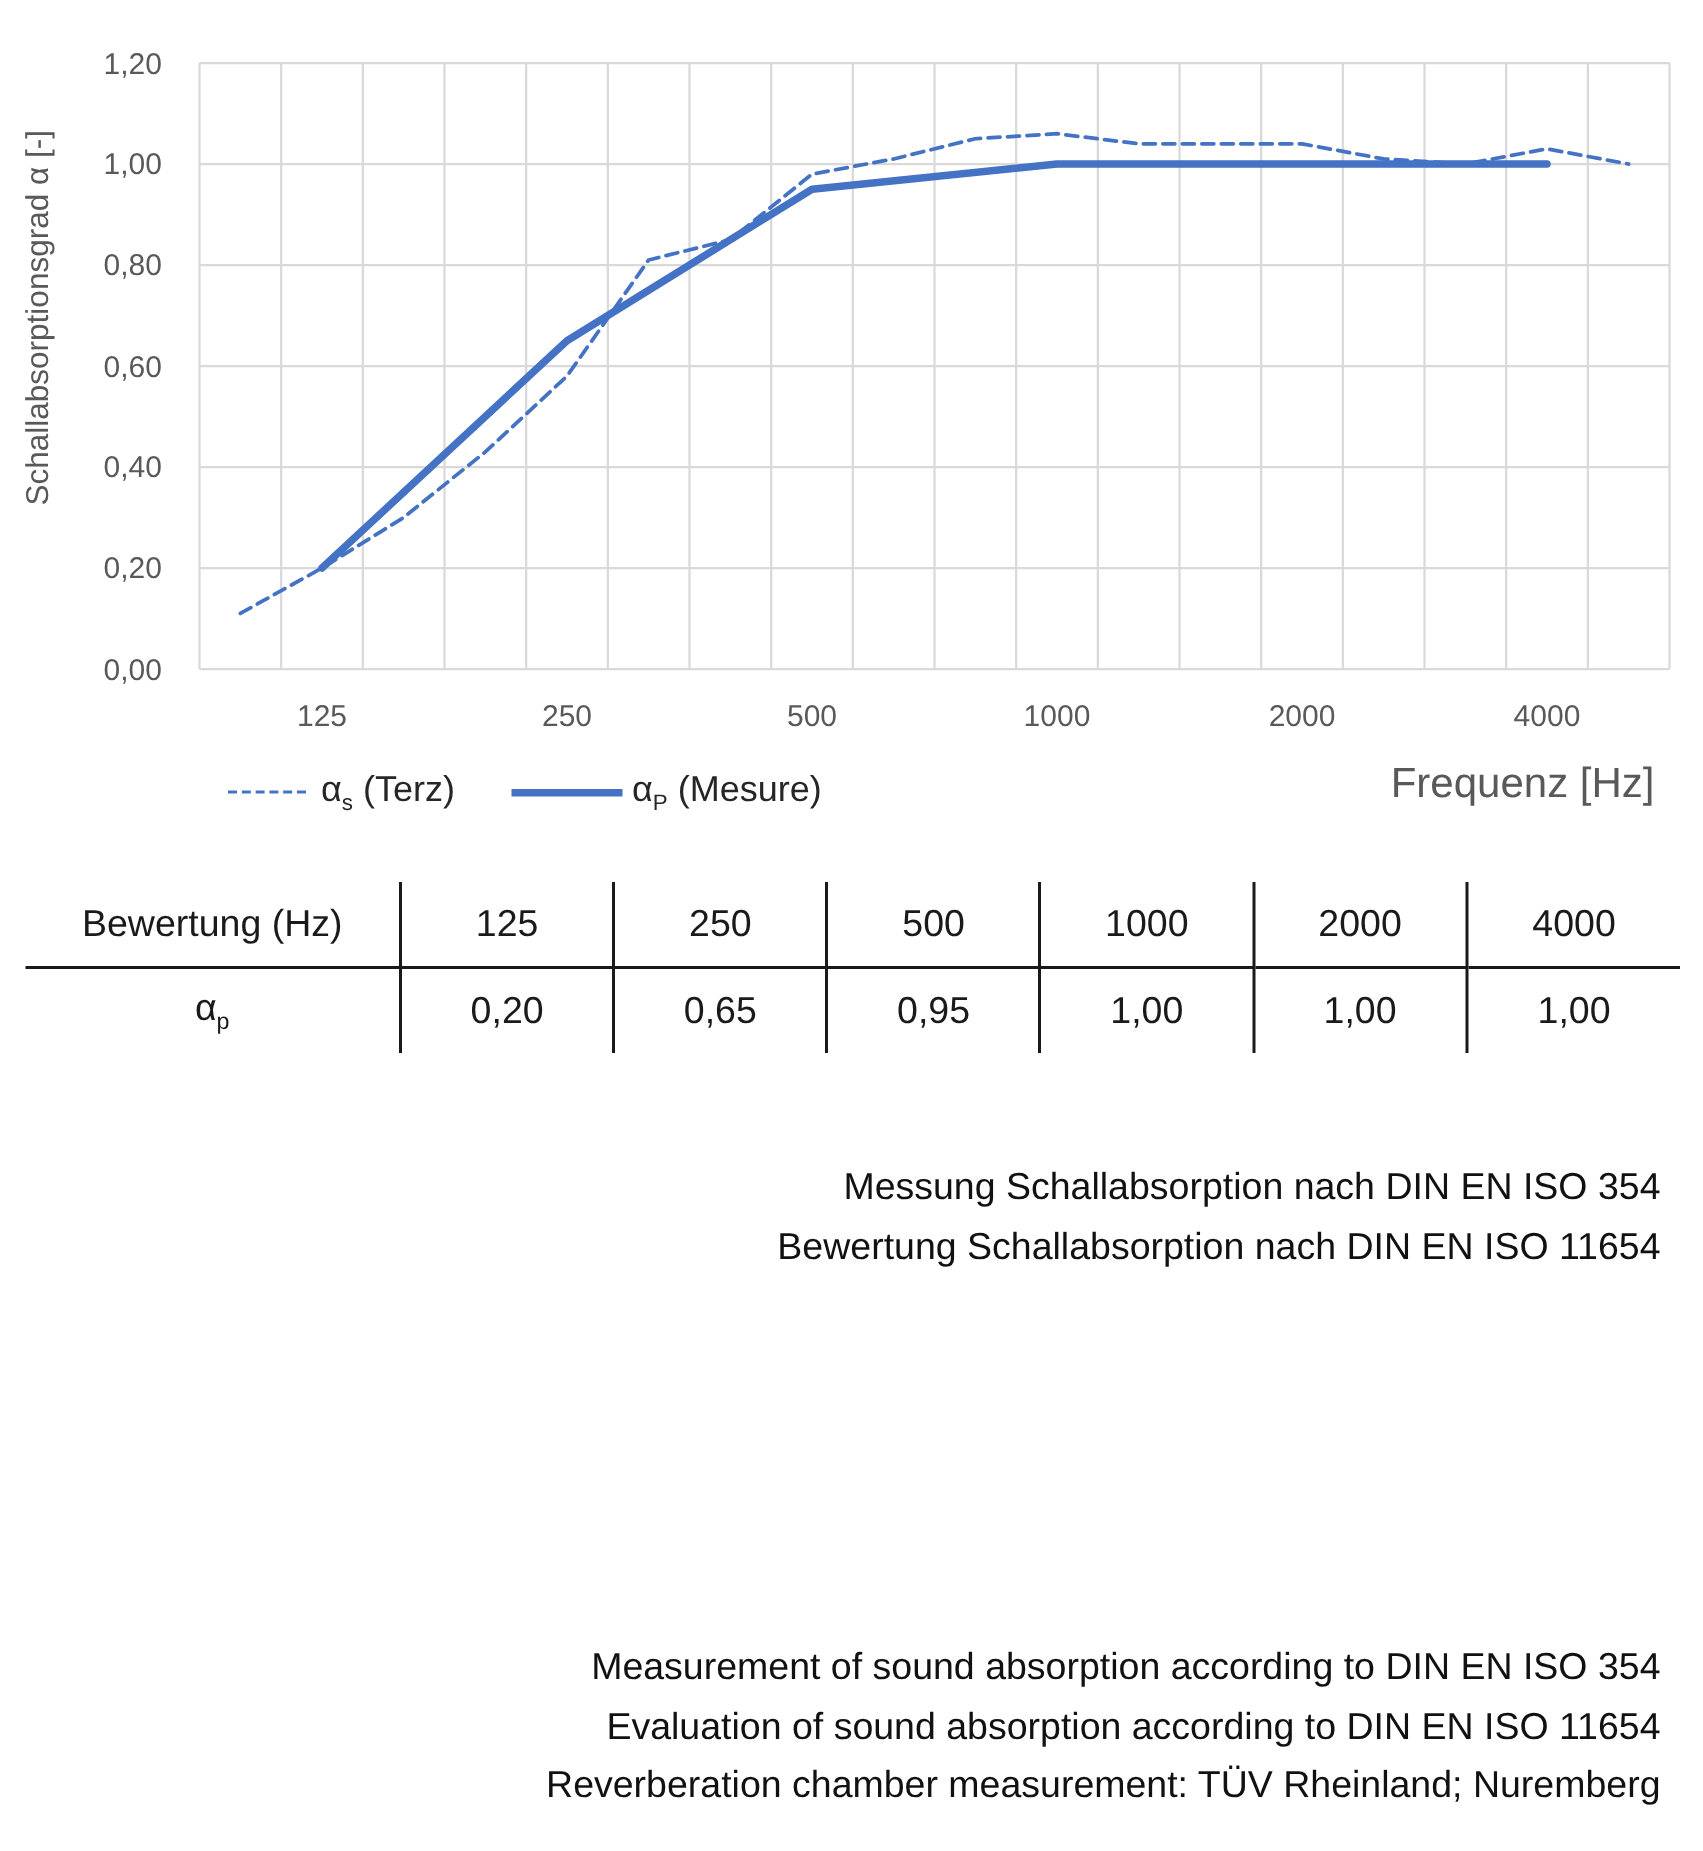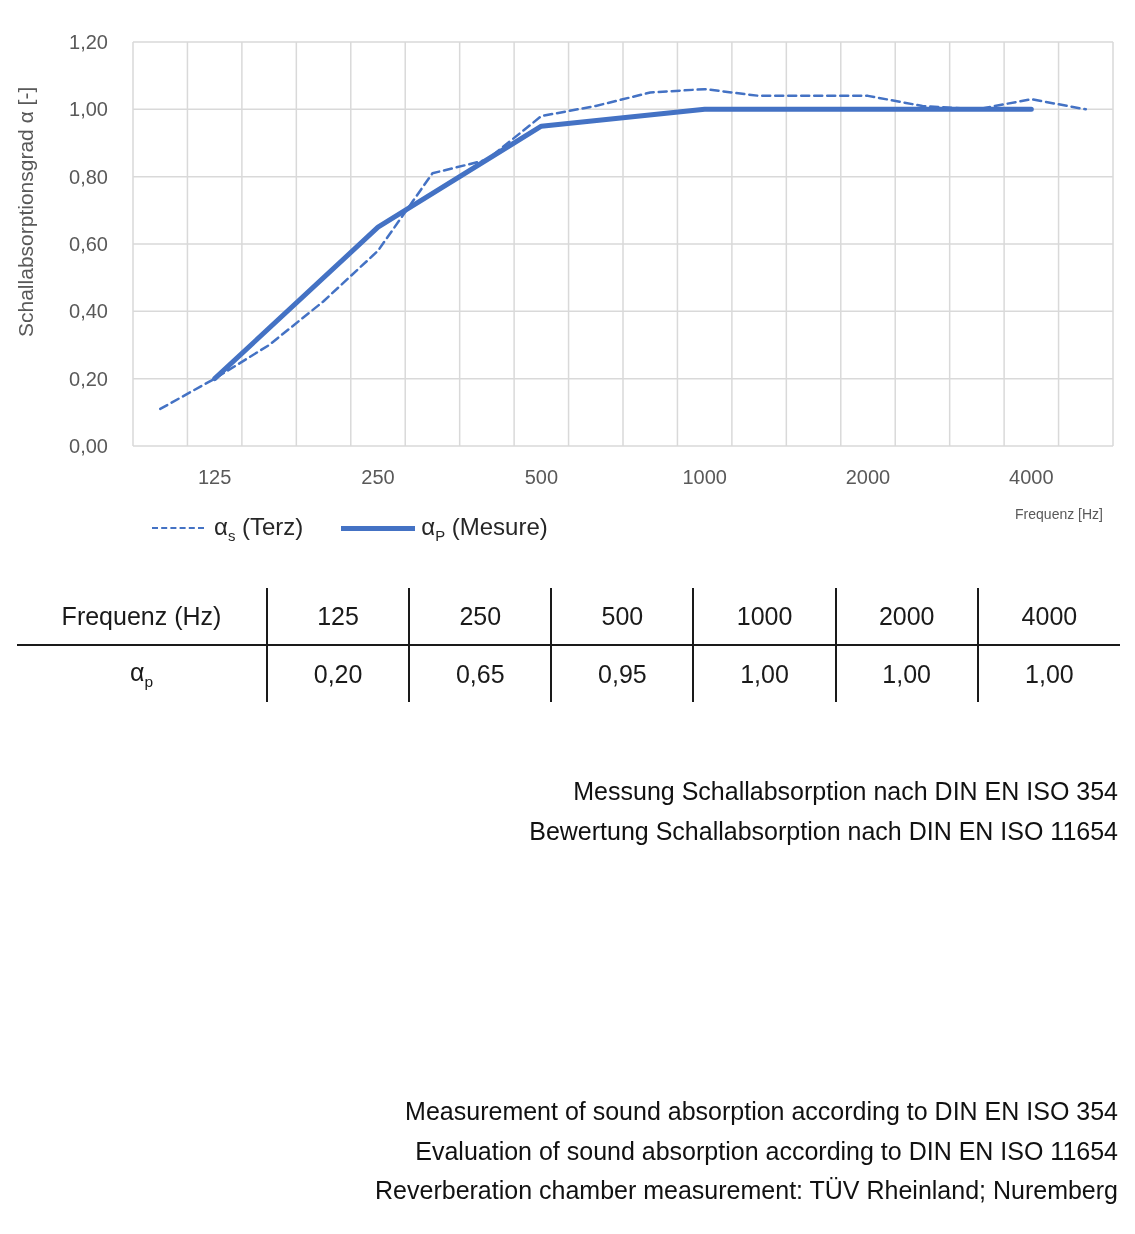--- a/index.html
+++ b/index.html
@@ -10,21 +10,21 @@
   #chart-svg{position:absolute;left:0;top:0;}
   .tick{font-family:"Liberation Sans",sans-serif;font-size:20px;fill:#595959;}
   .ylabel{
     position:absolute;left:14px;top:42px;height:340px;
     display:flex;align-items:center;justify-content:center;
     writing-mode:vertical-rl;transform:rotate(180deg);
     font-size:21px;color:#595959;white-space:nowrap;
   }
   .xlabel{
     position:absolute;top:506px;right:32px;
-    font-size:14px;color:#595959;
+    font-size:28px;color:#595959;
   }
   .legend{
     position:absolute;left:152px;top:512px;height:32px;
     display:flex;align-items:center;font-size:24px;color:#262626;
   }
   .dash-sample{width:52px;height:0;border-top:2.5px dashed #4472C4;margin-right:10px;}
   .solid-sample{width:74px;height:5px;background:#4472C4;margin-right:6px;}
   .legend-label{white-space:pre;}
   .legend-label.first{margin-right:38px;}
   sub{font-size:0.62em;}
@@ -37,21 +37,21 @@
   .alpha-table td{
     height:56px;text-align:center;vertical-align:middle;
     font-size:25px;color:#1a1a1a;padding:0;
   }
   .alpha-table col.c0{width:250px;}
   .alpha-table tr.head td{border-bottom:2.5px solid #1a1a1a;}
   .alpha-table td + td{border-left:2px solid #1a1a1a;}
 
   
   .textblock{
-    position:absolute;right:17px;text-align:right;
+    position:absolute;right:28px;text-align:right;
     font-size:25px;line-height:39.5px;color:#111;white-space:nowrap;
   }
   .textblock.de{top:772px;}
   .textblock.fr{top:932px;}
   .textblock.en{top:1092px;margin-left:28px;}
 </style>
 </head>
 <body>
 
 <div class="chart">
@@ -113,21 +113,21 @@
       <col class="c0">
       <col>
       <col>
       <col>
       <col>
       <col>
       <col>
     </colgroup>
   <tbody>
       <tr class="head" id="table-head-row">
-    <td>Frequenz (Hz)</td>
+    <td>Bewertung (Hz)</td>
   <td>125</td>
         <td>250</td>
         <td>500</td>
         <td>1000</td>
         <td>2000</td>
         <td>4000</td>
       </tr>
   <tr id="table-value-row">
     <td><span>α</span><sub>p</sub></td>
   <td>0,20</td>

